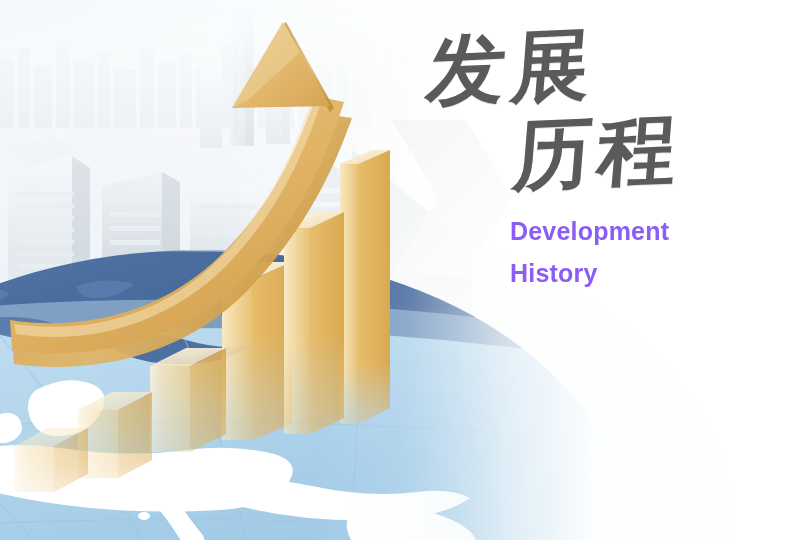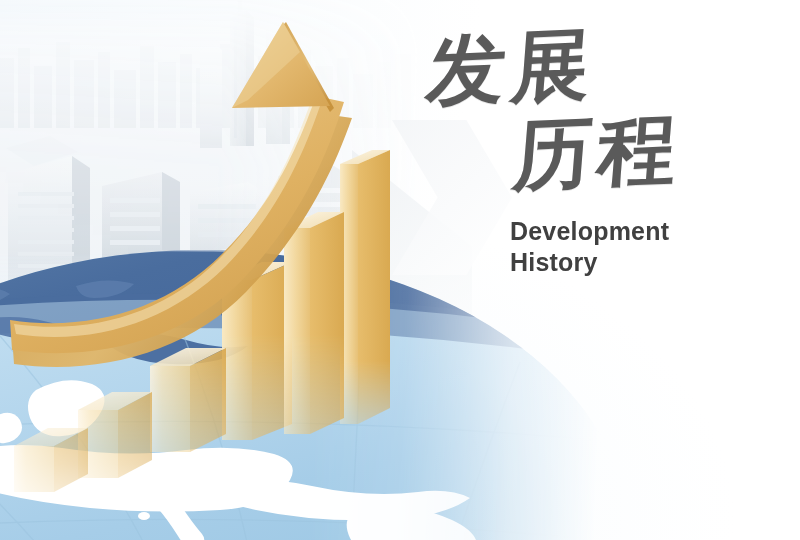--- a/index.html
+++ b/index.html
@@ -78,30 +78,30 @@
     letter-spacing:6px;
     white-space:nowrap;
     -webkit-transform:skewX(-7deg) rotate(-2.5deg);
             transform:skewX(-7deg) rotate(-2.5deg);
     text-shadow:0 1px 0 rgba(0,0,0,.10);
   }
   .cn-line-1{margin-left:4px;}
   .cn-line-2{margin-left:90px;margin-top:8px;}
 
   .en-line{
-    color:#404040;
+    color:#8b5cf6;
     font-family:"Liberation Sans","DejaVu Sans",sans-serif;
     font-weight:700;
     font-size:25px;
     line-height:30px;
     letter-spacing:.2px;
     margin-left:86px;
   }
   .en-line-1{margin-top:26px;}
-  .en-line-2{margin-top:1px;}
+  .en-line-2{margin-top:12px;}
 </style>
 </head>
 <body>
 
 <div id="stage">
 
   <div class="bg-wash"></div>
 
   <div class="city">
     <svg viewBox="0 0 430 330" preserveAspectRatio="none" aria-hidden="true">

